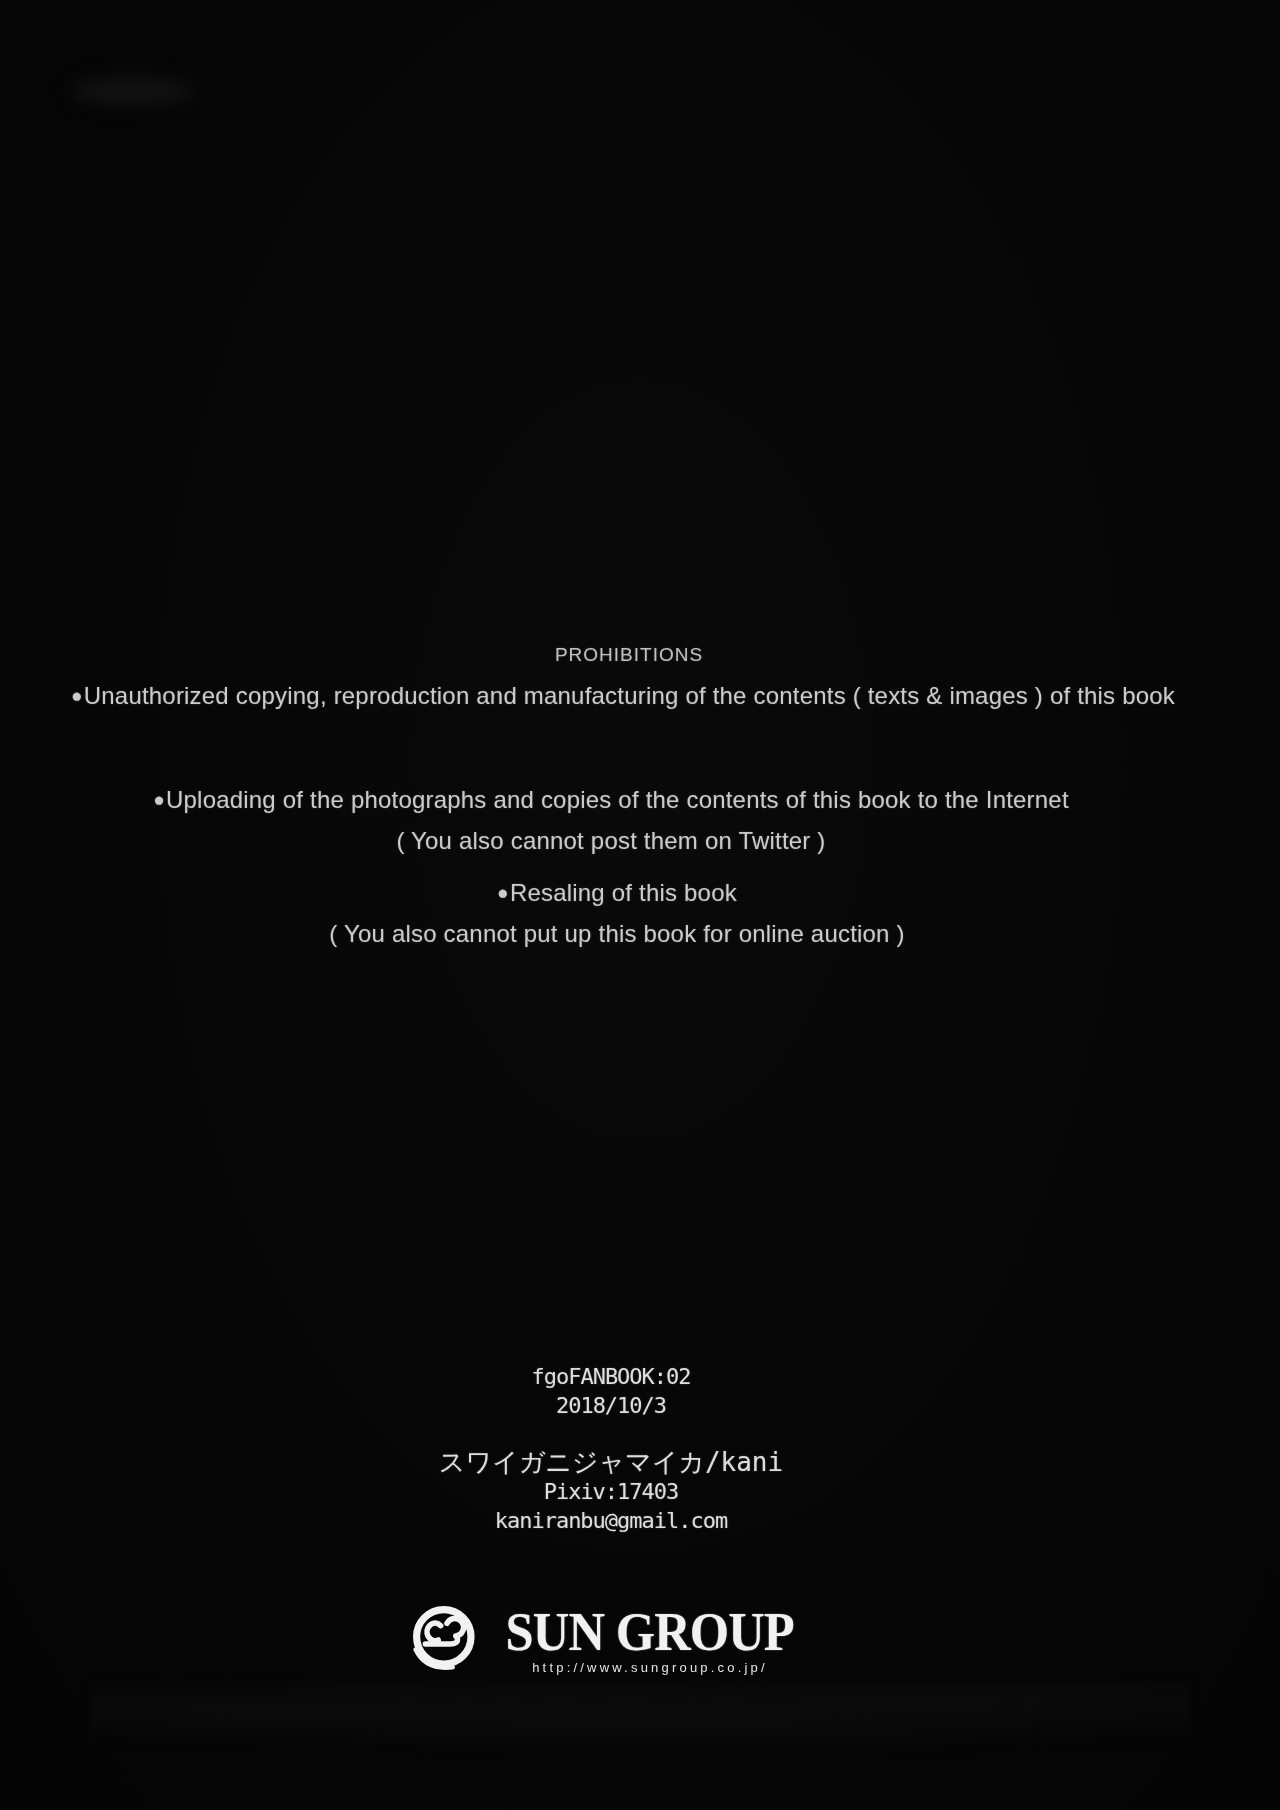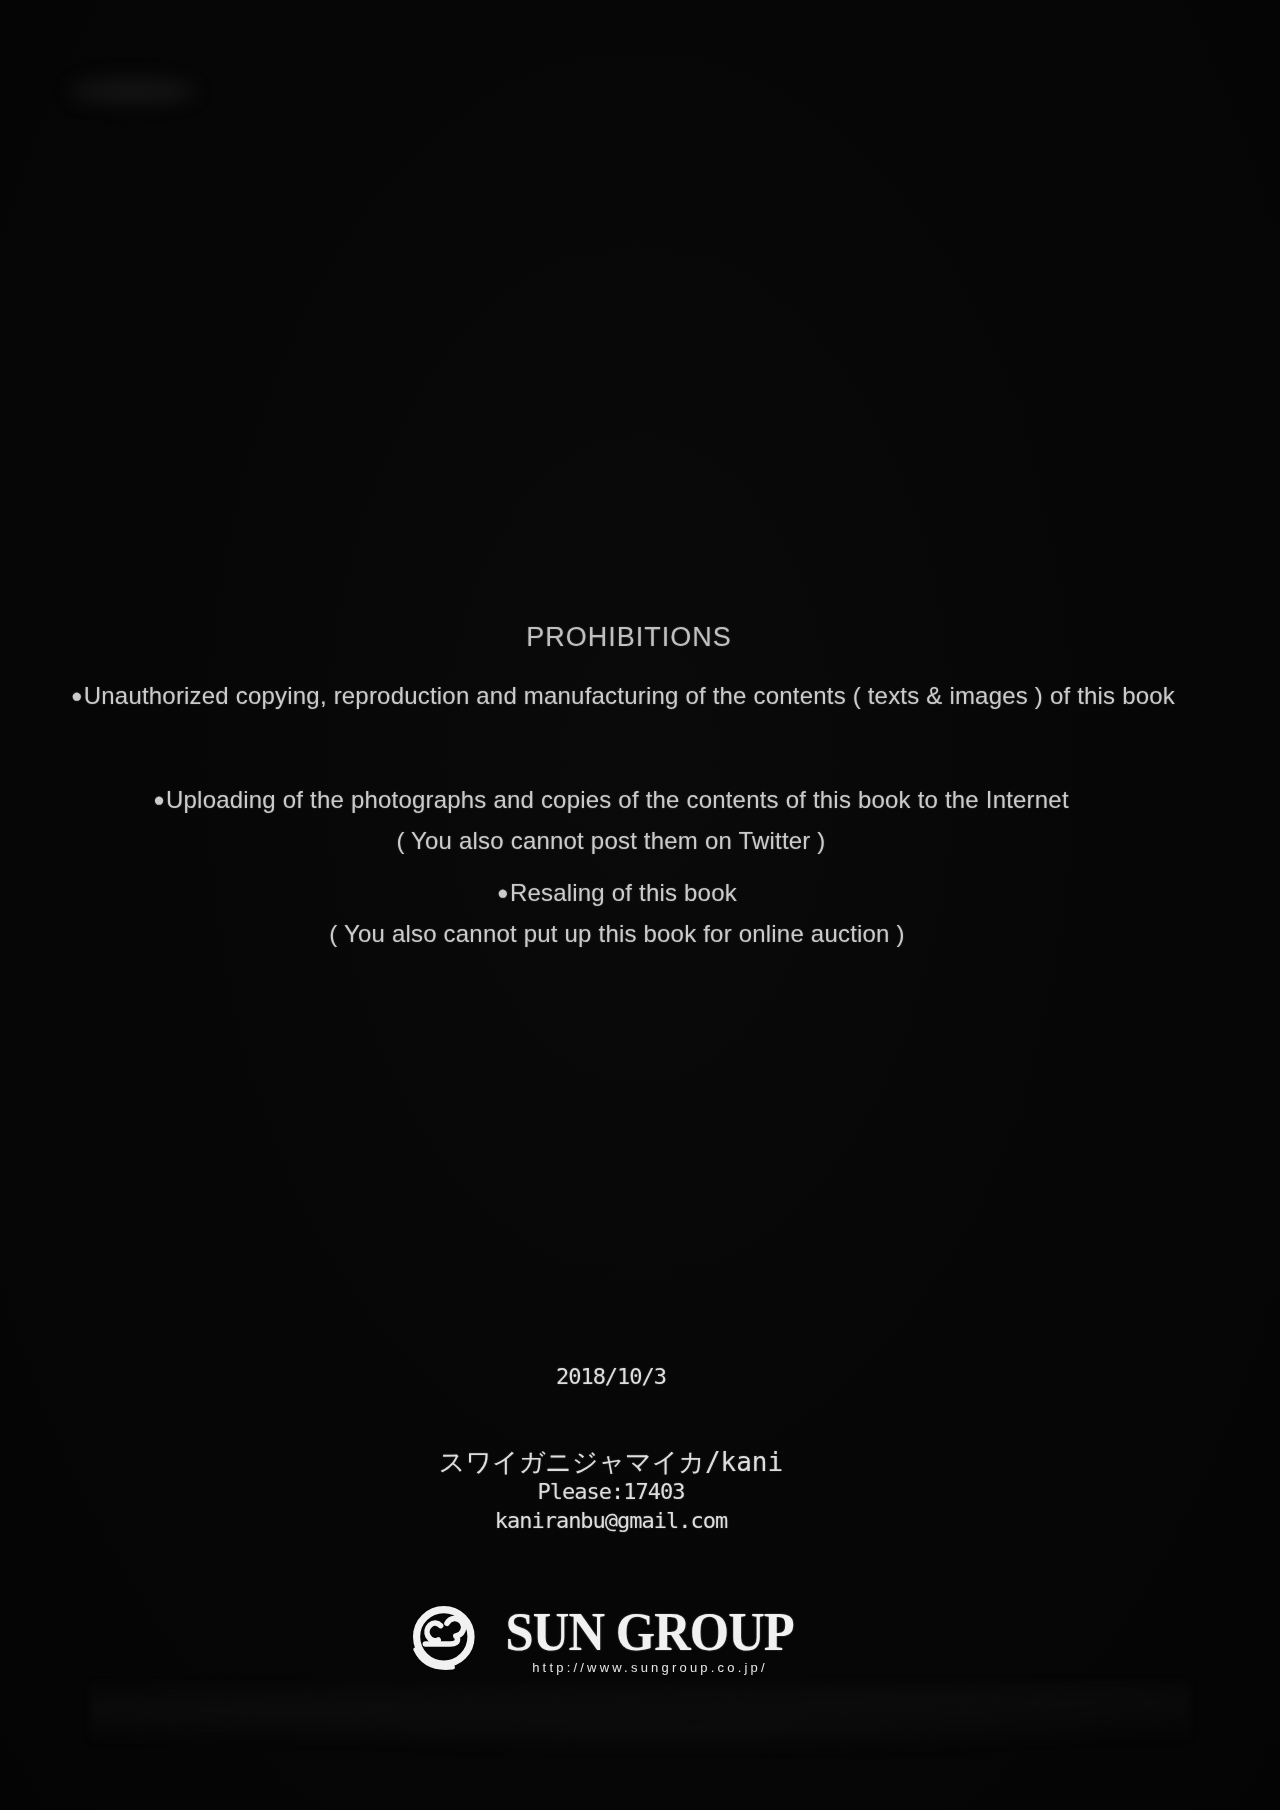--- a/index.html
+++ b/index.html
@@ -39,22 +39,22 @@
   }
   .jp-notice {
     top: 320px;
     font-size: 29px;
     line-height: 43px;
     color: #a9a9a9;
     letter-spacing: 1.5px;
     text-shadow: 0 0 2px rgba(190,190,190,0.35);
   }
   .proh-title {
-    top: 622px;
-    font-size: 27px;
+    top: 644px;
+    font-size: 19px;
     letter-spacing: 1px;
     color: #c0c0c0;
     text-shadow: 0 0 2px rgba(190,190,190,0.3);
     padding-left: 36px;
   }
   .proh-item {
     font-size: 24px;
     line-height: 41px;
     color: #cbcbcb;
     letter-spacing: 0.2px;
@@ -138,26 +138,27 @@
     <div><span class="bullet">●</span><span>Uploading of the photographs and copies of the contents of this book to the Internet</span></div>
     <div>( You also cannot post them on Twitter )</div>
   </div>
 
   <div class="block proh-item proh-item-3">
     <div><span class="bullet">●</span><span>Resaling of this book</span></div>
     <div>( You also cannot put up this book for online auction )</div>
   </div>
 
   <div class="block colophon-a mono">
+    <div>fgoFANBOOK:02</div>
     <div>2018/10/3</div>
   </div>
 
   <div class="block colophon-b mono">
     <div class="cjk-line">スワイガニジャマイカ/kani</div>
-    <div>Please:17403</div>
+    <div>Pixiv:17403</div>
     <div>kaniranbu@gmail.com</div>
   </div>
 
   <div class="block sun-block">
     <svg class="sun-emblem" width="80" height="80" viewBox="0 0 100 100" aria-hidden="true">
       <circle cx="51" cy="46" r="34" fill="none" stroke="#f1f1f1" stroke-width="9"></circle>
       <path d="M16 62 Q28 88 62 84" fill="none" stroke="#f1f1f1" stroke-width="6" stroke-linecap="round"></path>
       <path d="M47 32 A10 11 0 1 0 44 50" fill="none" stroke="#f1f1f1" stroke-width="7" stroke-linecap="round"></path>
       <path d="M55 29 A11 11 0 1 1 66 45" fill="none" stroke="#f1f1f1" stroke-width="7" stroke-linecap="round"></path>
       <path d="M28 55 H59 Q69 55 68 48" fill="none" stroke="#f1f1f1" stroke-width="7" stroke-linecap="round"></path>

